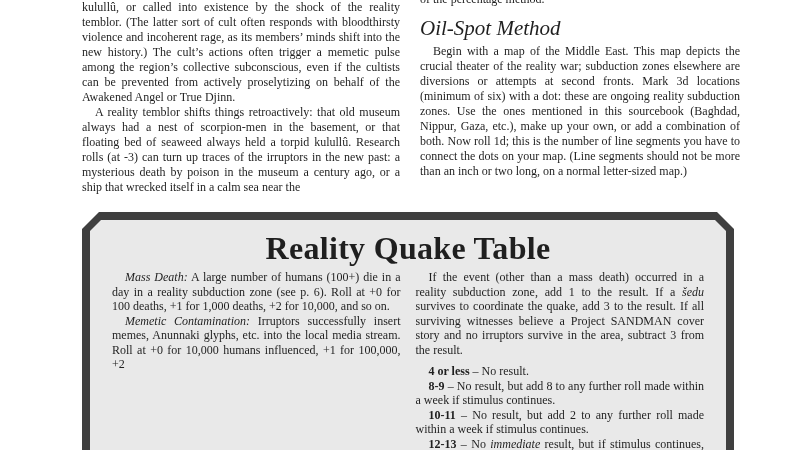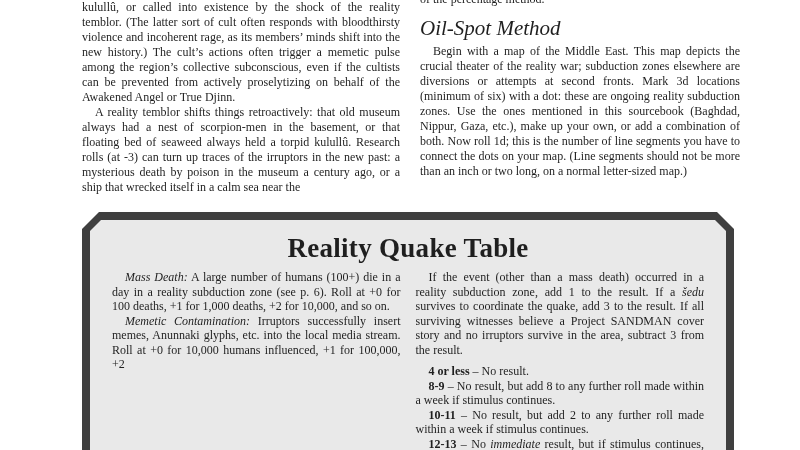--- a/index.html
+++ b/index.html
@@ -58,21 +58,21 @@
     padding:8px;
   }
   .quake-box-inner {
     width:100%; height:100%;
     background:#e9e9e9;
     clip-path:polygon(11px 0, calc(100% - 11px) 0, 100% 11px, 100% 100%, 0 100%, 0 11px);
     padding:6px 22px 0 22px;
   }
   .box-title {
     text-align:center;
-    font-size:27px;
+    font-size:32px;
     line-height:30px;
     font-weight:bold;
     letter-spacing:0.3px;
     margin:7px 0 7px 0;
   }
   .box-cols { display:flex; gap:15px; }
   .box-col  { flex:1; }
   .box-par {
     font-size:12px;
     line-height:14.5px;

